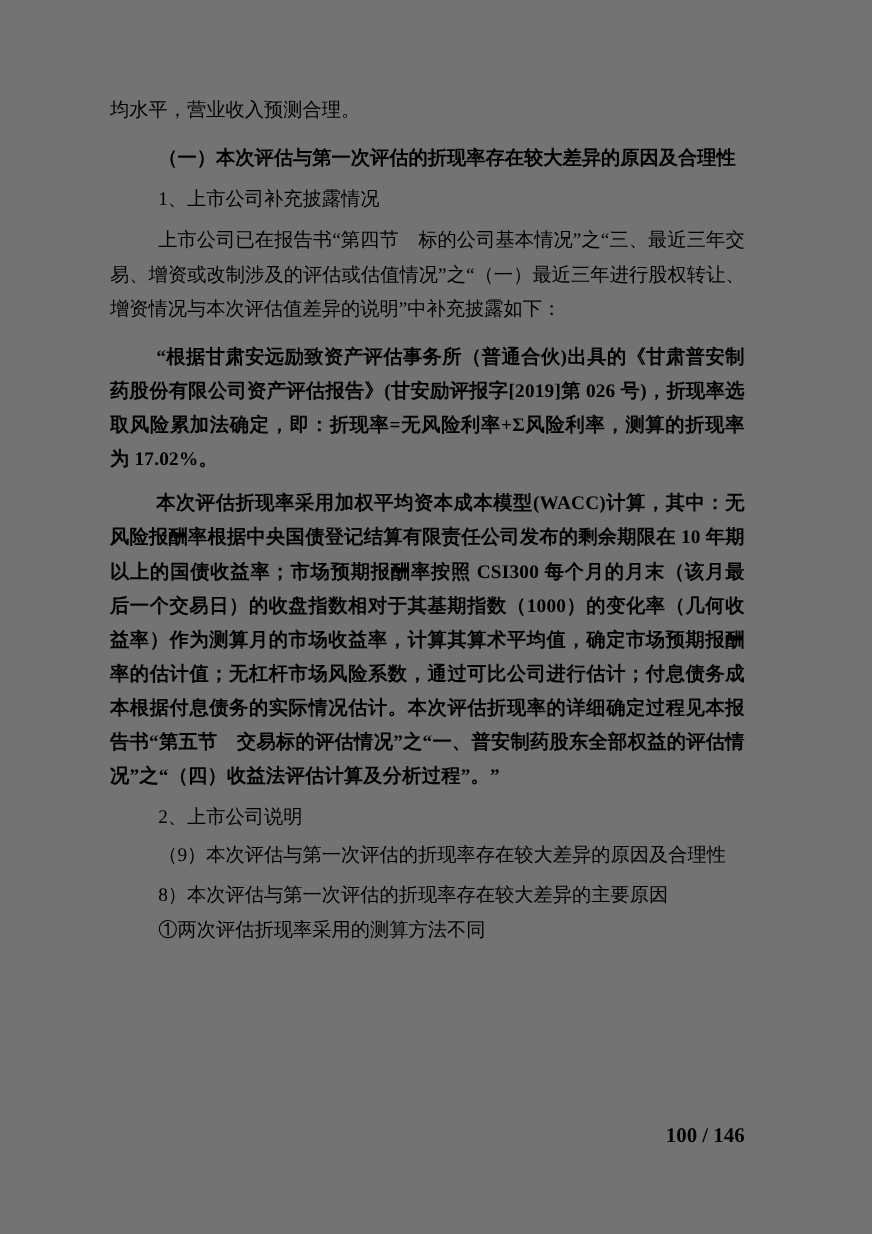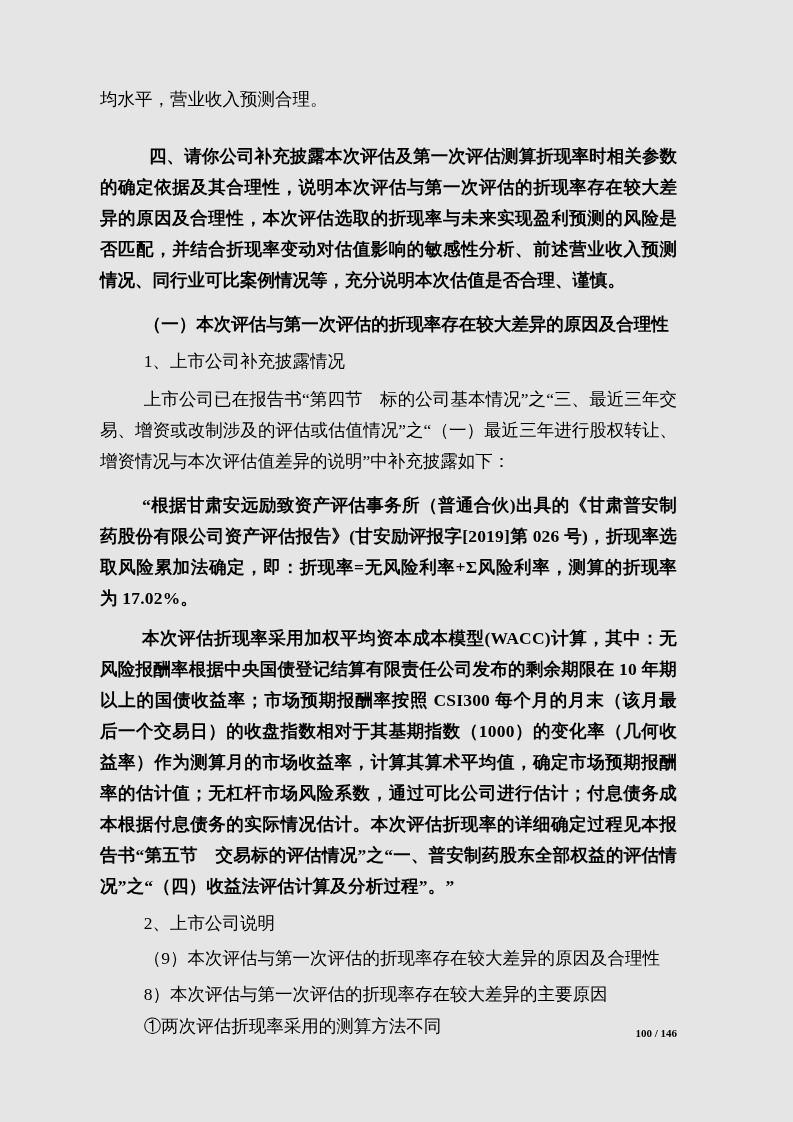--- a/index.html
+++ b/index.html
@@ -4,21 +4,21 @@
 <style>
   html, body {
     margin: 0;
     padding: 0;
     background: #ffffff;
   }
   .page {
     position: relative;
     width: 793px;
     height: 1122px;
-    background: #e5e5e5;
+    background: #737373;
     color: #000000;
     overflow: hidden;
     font-family: "Liberation Serif", serif;
   }
   .content {
     position: absolute;
     left: 100px;
     top: 84px;
     width: 577px;
   }
@@ -66,33 +66,32 @@
     letter-spacing: 0.2px;
   }
   .p-quote1 { margin-top: 13px !important; }
   .p-quote2 { margin-top: 9px !important; }
   .page-number {
     position: absolute;
     top: 1024px;
     right: 116px;
     font-family: "Liberation Serif", serif;
     font-weight: 700;
-    font-size: 11px;
+    font-size: 19px;
     line-height: 18px;
     color: #000000;
   }
 </style>
 </head>
 <body>
 
 <div class="page">
   <div class="content">
     <p class="p-cont">均水平，营业收入预测合理。</p>
 
-    <p class="p-question">四、请你公司补充披露本次评估及第一次评估测算折现率时相关参数的确定依据及其合理性，说明本次评估与第一次评估的折现率存在较大差异的原因及合理性，本次评估选取的折现率与未来实现盈利预测的风险是否匹配，并结合折现率变动对估值影响的敏感性分析、前述营业收入预测情况、同行业可比案例情况等，充分说明本次估值是否合理、谨慎。</p>
 
     <p class="p-heading">（一）本次评估与第一次评估的折现率存在较大差异的原因及合理性</p>
 
     <p class="p-sub m6">1、上市公司补充披露情况</p>
 
     <p class="p-sub m7">上市公司已在报告书“第四节　标的公司基本情况”之“三、最近三年交易、增资或改制涉及的评估或估值情况”之“（一）最近三年进行股权转让、增资情况与本次评估值差异的说明”中补充披露如下：</p>
 
     <p class="p-quote p-quote1">“根据甘肃安远励致资产评估事务所（普通合伙)出具的《甘肃普安制药股份有限公司资产评估报告》(甘安励评报字[2019]第 026 号)，折现率选取风险累加法确定，即：折现率=无风险利率+Σ风险利率，测算的折现率为 17.02%。</p>
 
     <p class="p-quote p-quote2">本次评估折现率采用加权平均资本成本模型(WACC)计算，其中：无风险报酬率根据中央国债登记结算有限责任公司发布的剩余期限在 10 年期以上的国债收益率；市场预期报酬率按照 CSI300 每个月的月末（该月最后一个交易日）的收盘指数相对于其基期指数（1000）的变化率（几何收益率）作为测算月的市场收益率，计算其算术平均值，确定市场预期报酬率的估计值；无杠杆市场风险系数，通过可比公司进行估计；付息债务成本根据付息债务的实际情况估计。本次评估折现率的详细确定过程见本报告书“第五节　交易标的评估情况”之“一、普安制药股东全部权益的评估情况”之“（四）收益法评估计算及分析过程”。”</p>

